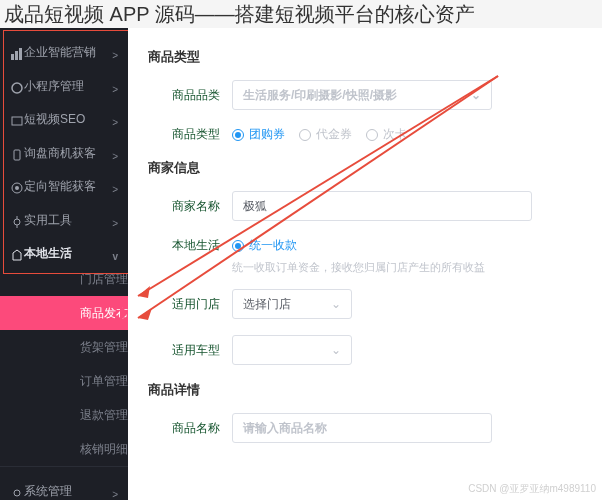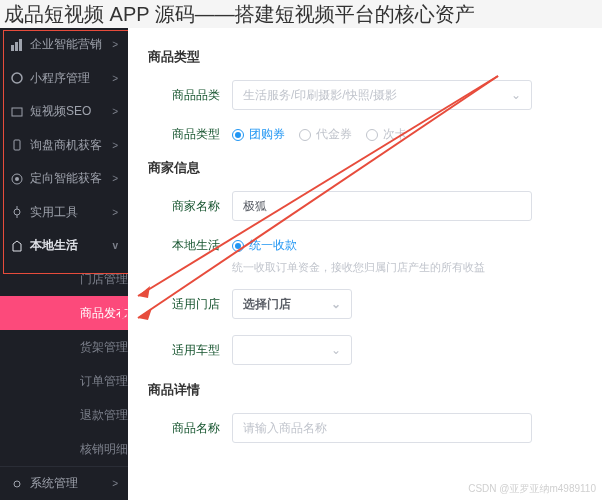--- a/index.html
+++ b/index.html
@@ -1,34 +1,34 @@
 <!DOCTYPE html>
 <html><head>
 <meta charset="utf-8">
 <style>
 * { margin: 0; padding: 0; box-sizing: border-box; }
 body { font-family: "Microsoft YaHei", Arial, sans-serif; font-size: 13px; background: #fff; width: 602px; height: 500px; overflow: hidden; position: relative; }
 .title-bar { height: 28px; line-height: 28px; font-size: 20px; color: #333; background: #f5f5f5; padding-left: 4px; }
 .layout { display: flex; height: calc(500px - 28px); }
 .sidebar { width: 128px; background: #1d1f26; color: #9fa3ad; display: flex; flex-direction: column; font-size: 12px; position: relative; }
-.sidebar-item { display: flex; align-items: center; height: 36px; padding: 0 10px; cursor: pointer; gap: 6px; }
+.sidebar-item { display: flex; align-items: flex-end; height: 36px; padding: 0 10px; cursor: pointer; }
 .sidebar-item .ico { width: 14px; height: 14px; display: inline-flex; align-items: center; justify-content: center; }
 .sidebar-item.acc { color: #e0e2e8; font-weight: bold; }
 .sub-item { height: 34px; line-height: 34px; padding-left: 30px; color: #7d818c; cursor: pointer; font-size: 12px; text-align: right; }
 .sub-item.active { background: #fc4a7b; color: #fff; position: relative; }
 .sub-item.active::after { content: ""; position: absolute; right: -8px; top: 50%; transform: translateY(-50%); border: 8px solid transparent; border-left-color: #fc4a7b; }
 .chev { margin-left: auto; font-size: 10px; color: #7d818c; }
 .red-box { position: absolute; left: 3px; top: 2px; width: 126px; height: 244px; border: 1.5px solid #e74c3c; pointer-events: none; }
 .main { flex: 1; padding: 14px 20px 0 20px; background: #fff; color: #333; overflow: hidden; position: relative; }
 .section-title { font-size: 13px; font-weight: bold; color: #333; margin: 6px 0 14px 0; }
 .row { display: flex; align-items: center; margin-bottom: 16px; }
 .row .lbl { width: 72px; text-align: right; color: #14532d; margin-right: 12px; font-size: 12px; }
 .row .ctrl { flex: 1; display: flex; align-items: center; gap: 14px; }
 .input { height: 30px; border: 1px solid #dcdfe6; border-radius: 3px; padding: 0 10px; color: #c0c4cc; font-size: 12px; display: flex; align-items: center; background: #fff; min-width: 120px; }
-.input.wide { width: 300px; justify-content: space-between; }
+.input.wide { width: 260px; justify-content: space-between; font-weight: bold; }
 .input.val { color: #5a5e66; }
 .radio { display: inline-flex; align-items: center; gap: 5px; color: #c0c4cc; font-size: 12px; }
 .radio.sel { color: #2196f3; }
 .radio .dot { width: 12px; height: 12px; border-radius: 50%; border: 1px solid #c0c4cc; display: inline-block; position: relative; }
 .radio.sel .dot { border-color: #2196f3; }
 .radio.sel .dot::after { content: ""; position: absolute; width: 6px; height: 6px; background: #2196f3; border-radius: 50%; top: 2px; left: 2px; }
 .tip { font-size: 11px; color: #c0c4cc; margin-left: 84px; margin-top: -10px; margin-bottom: 14px; }
 .arrows { position: absolute; top: 0; left: 0; pointer-events: none; }
 .watermark { position: absolute; right: 6px; bottom: 4px; font-size: 10px; color: #d0d0d0; }
 </style>
@@ -175,21 +175,21 @@
             <span class="dot"></span>
             <span>统一收款</span>
           </label>
       </div>
     </div>
     <div class="tip">统一收取订单资金，接收您归属门店产生的所有收益</div>
 
     <div class="row">
       <div class="lbl">适用门店</div>
       <div class="ctrl">
-        <div class="input" style="width:120px;justify-content:space-between;font-weight:bold;">
+        <div class="input" style="width:120px;justify-content:space-between;">
           <span style="color:#5a5e66;">选择门店</span>
           <span style="color:#c0c4cc;">⌄</span>
         </div>
       </div>
     </div>
 
     <div class="row">
       <div class="lbl">适用车型</div>
       <div class="ctrl">
         <div class="input" style="width:120px;justify-content:flex-end;">

